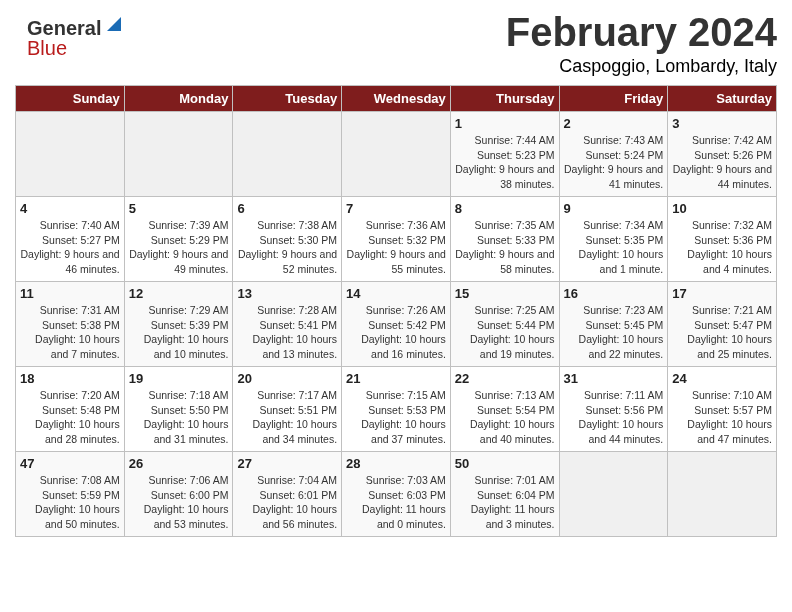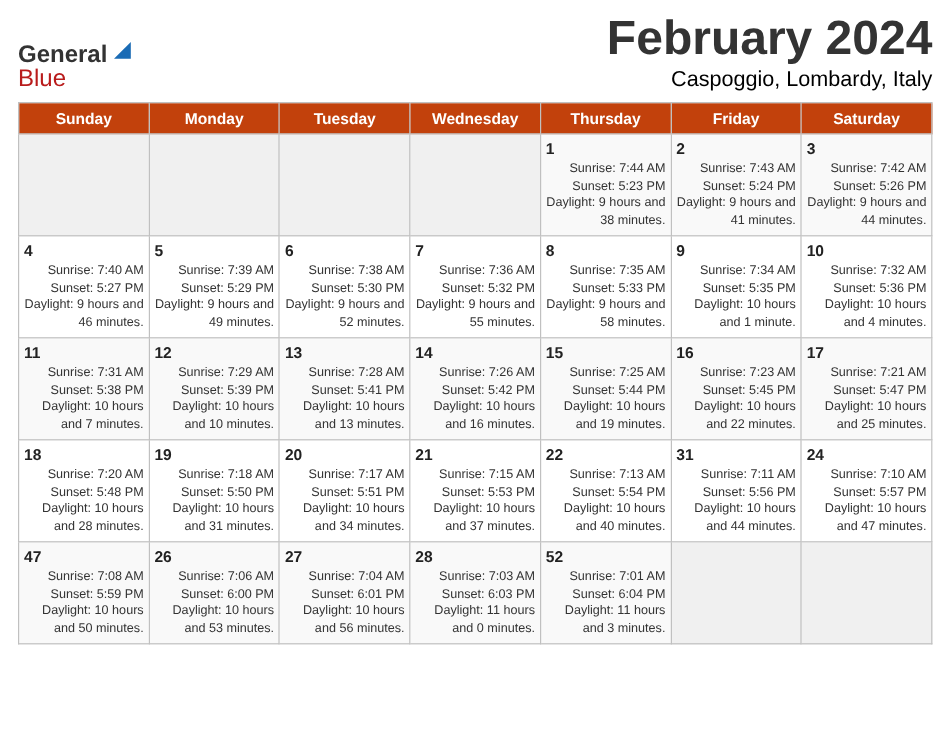--- a/index.html
+++ b/index.html
@@ -5,23 +5,24 @@
     * { box-sizing: border-box; margin: 0; padding: 0; }
     body {
       font-family: Arial, sans-serif;
       background: #fff;
       width: 792px;
       min-height: 612px;
       padding: 10px 15px 15px 15px;
     }
     .header-area {
       display: flex;
-      align-items: flex-end;
+      align-items: flex-start;
       justify-content: space-between;
       margin-bottom: 8px;
+      margin-left: 12px;
     }
     .logo {
       display: flex;
       align-items: center;
       margin-top: 8px;
     }
     .logo-text-general {
       font-size: 20px;
       font-weight: bold;
       color: #333;
@@ -52,26 +53,26 @@
       font-size: 18px;
       color: #000000;
       margin-top: 2px;
     }
     table {
       width: 100%;
       border-collapse: collapse;
       table-layout: fixed;
     }
     thead tr th {
-      background-color: #c2410c;
+      background-color: #7f1d1d;
       color: #fff;
       font-size: 13px;
       font-weight: bold;
       padding: 5px 4px;
-      text-align: center;
+      text-align: right;
       border: 1px solid #c0c0c0;
     }
     tbody tr td {
       border: 1px solid #c0c0c0;
       vertical-align: top;
       padding: 4px 4px 4px 4px;
       font-size: 11px;
       color: #333;
       height: 85px;
       background: #fff;
@@ -249,20 +250,20 @@
         </td>
         <td>
           <div class="day-number">27</div>
           <div class="day-detail">Sunrise: 7:04 AM<br>Sunset: 6:01 PM<br>Daylight: 10 hours and 56 minutes.</div>
         </td>
         <td>
           <div class="day-number">28</div>
           <div class="day-detail">Sunrise: 7:03 AM<br>Sunset: 6:03 PM<br>Daylight: 11 hours and 0 minutes.</div>
         </td>
         <td>
-          <div class="day-number">52</div>
+          <div class="day-number">50</div>
           <div class="day-detail">Sunrise: 7:01 AM<br>Sunset: 6:04 PM<br>Daylight: 11 hours and 3 minutes.</div>
         </td>
         <td class="empty-cell"></td>
         <td class="empty-cell"></td>
       </tr>
     </tbody>
 </table>
 
 </body></html>

